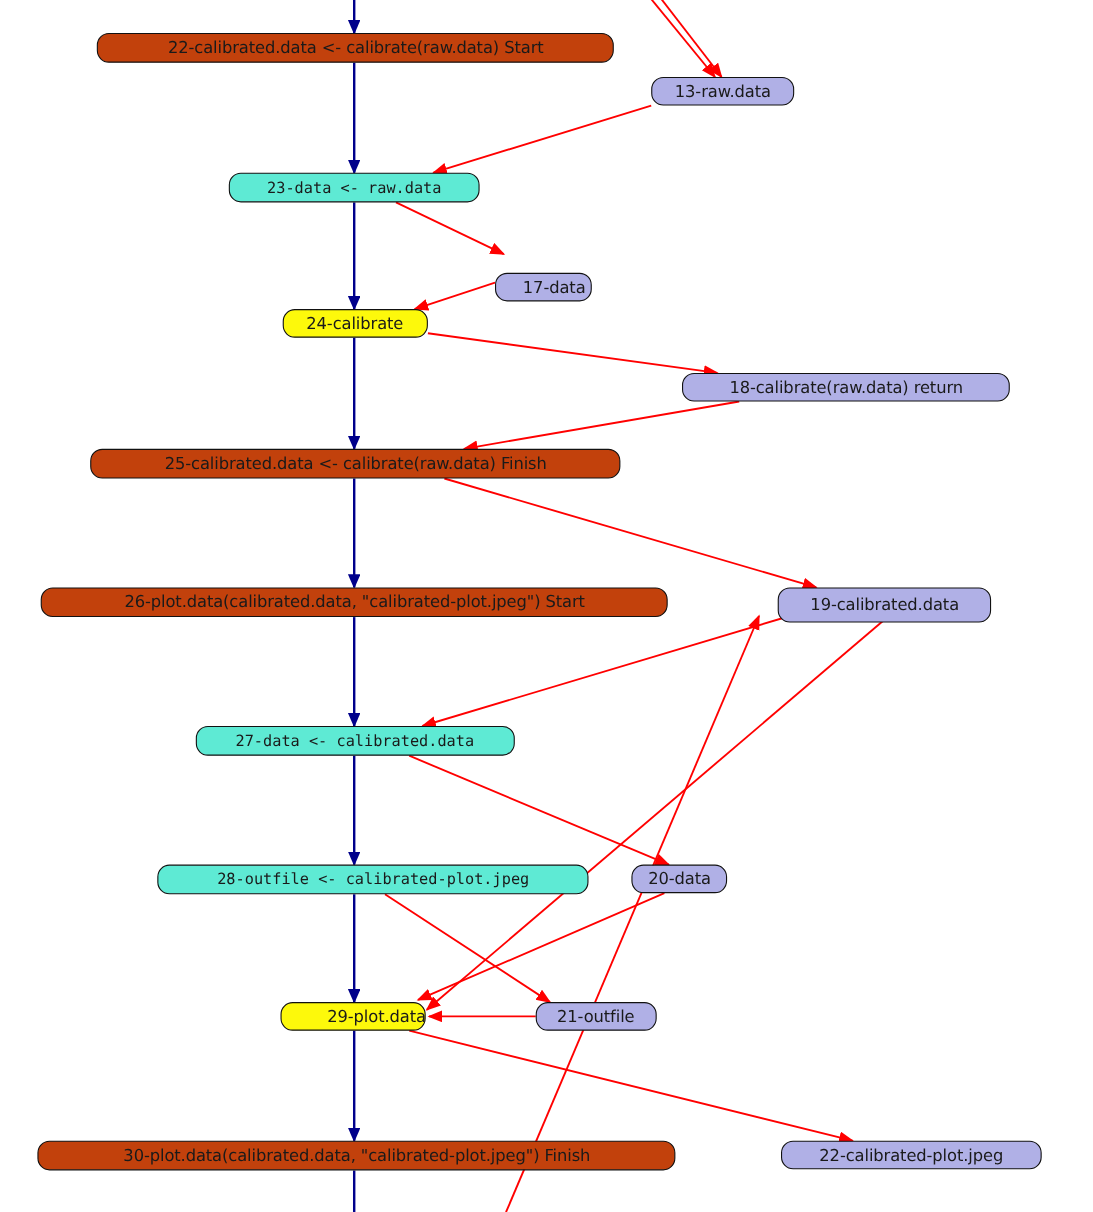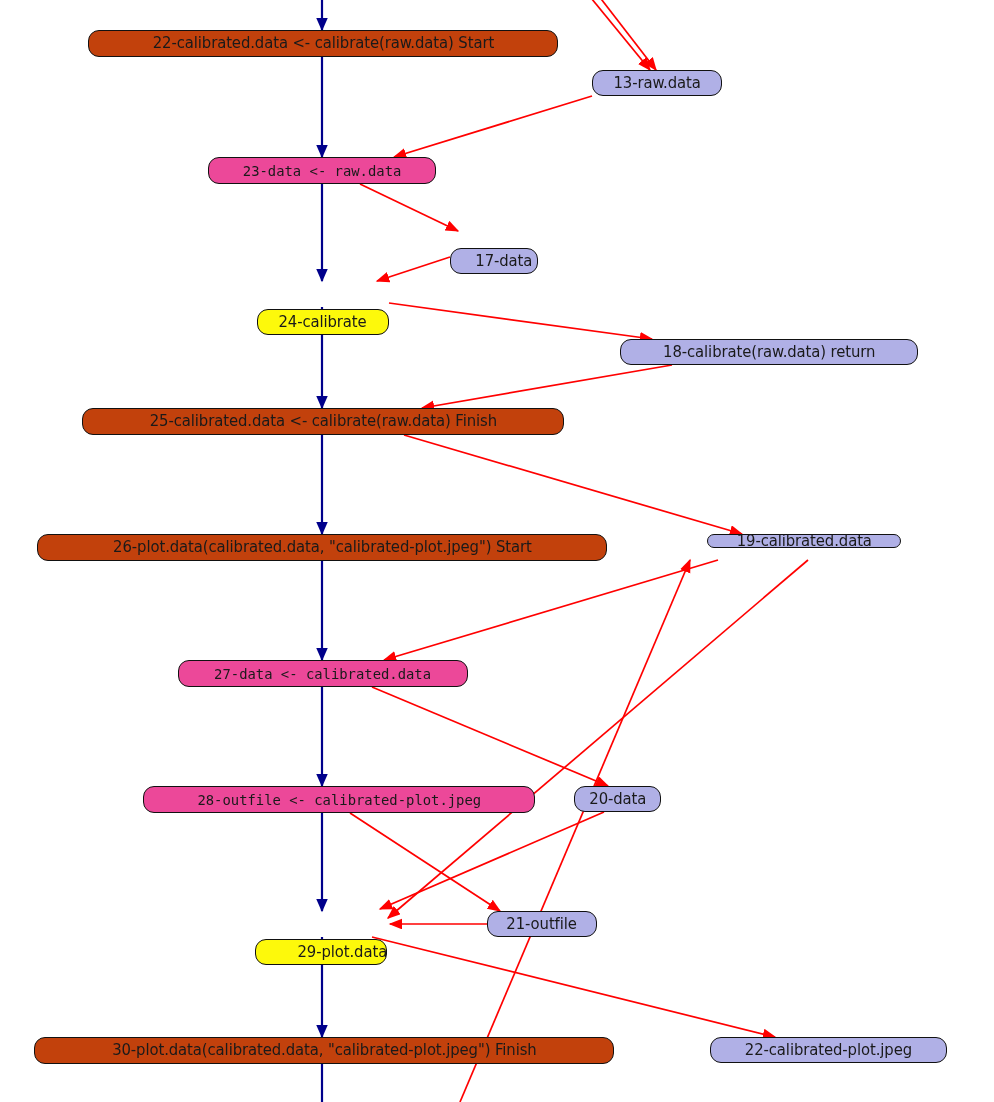--- a/index.html
+++ b/index.html
@@ -39,22 +39,22 @@
     font-family: "DejaVu Sans", sans-serif;
     z-index: 5;
   }
   .node-label {
     display: block;
     padding: 0 6px;
     transform: scaleX(0.99);
   }
   .n-green  { background: #c2410c; }
   .n-blue   { background: #b0b0e6; }
-  .n-cream  { background: #ec4899; text-align: right; }
-  .n-yellow { background: #fdf90b; margin-top: 28px; }
+  .n-cream  { background: #5eead4; text-align: right; }
+  .n-yellow { background: #fdf90b; }
   .mono {
     font-family: "DejaVu Sans Mono", monospace;
     font-size: 14px;
     letter-spacing: 0px;
   }
 </style>
 </head>
 <body>
 
 <div id="canvas">
@@ -116,21 +116,21 @@
       </div>
       <div class="node n-blue" style="left: 620px; top: 339px; width: 298px; height: 26px;">
         <span class="node-label">18-calibrate(raw.data) return</span>
       </div>
       <div class="node n-green" style="left: 82px; top: 408px; width: 482px; height: 27px;">
         <span class="node-label">25-calibrated.data &lt;- calibrate(raw.data) Finish</span>
       </div>
       <div class="node n-green" style="left: 37px; top: 534px; width: 570px; height: 27px;">
         <span class="node-label">26-plot.data(calibrated.data, "calibrated-plot.jpeg") Start</span>
       </div>
-      <div class="node n-blue" style="left: 707px; top: 534px; width: 194px; height: 14px;">
+      <div class="node n-blue" style="left: 707px; top: 534px; width: 194px; height: 32px;">
         <span class="node-label">19-calibrated.data</span>
       </div>
       <div class="node n-cream" style="left: 178px; top: 660px; width: 290px; height: 27px;">
         <span class="node-label mono">27-data  &lt;-  calibrated.data</span>
       </div>
       <div class="node n-cream" style="left: 143px; top: 786px; width: 392px; height: 27px;">
         <span class="node-label mono">28-outfile  &lt;-  calibrated-plot.jpeg</span>
       </div>
       <div class="node n-blue" style="left: 574px; top: 786px; width: 87px; height: 26px; justify-content: center;">
         <span class="node-label">20-data</span>

